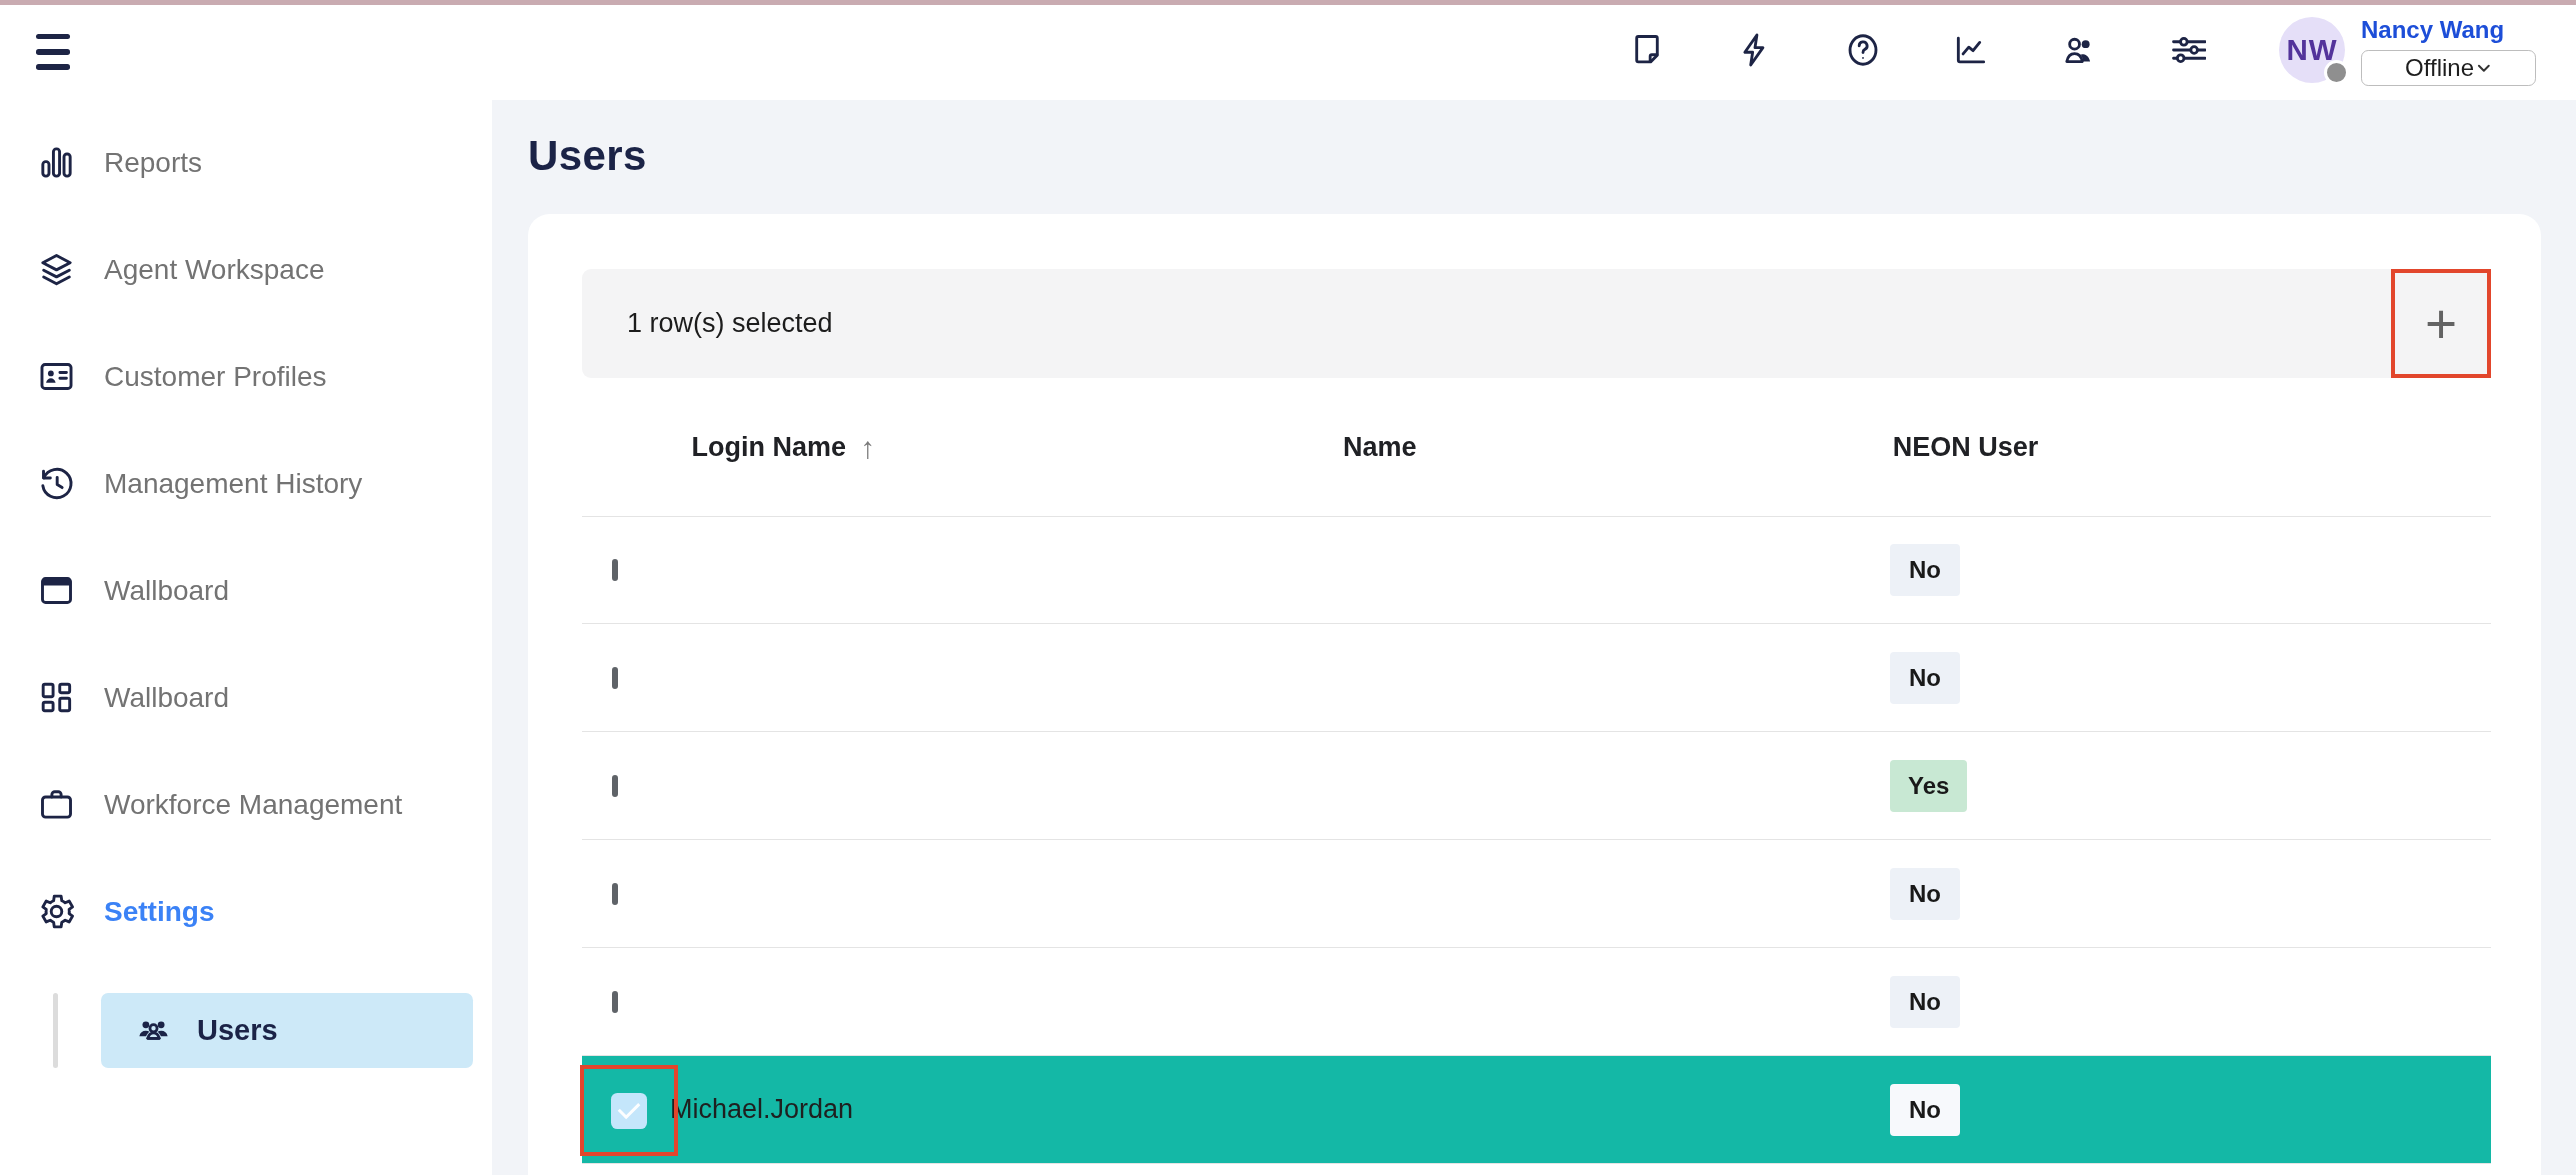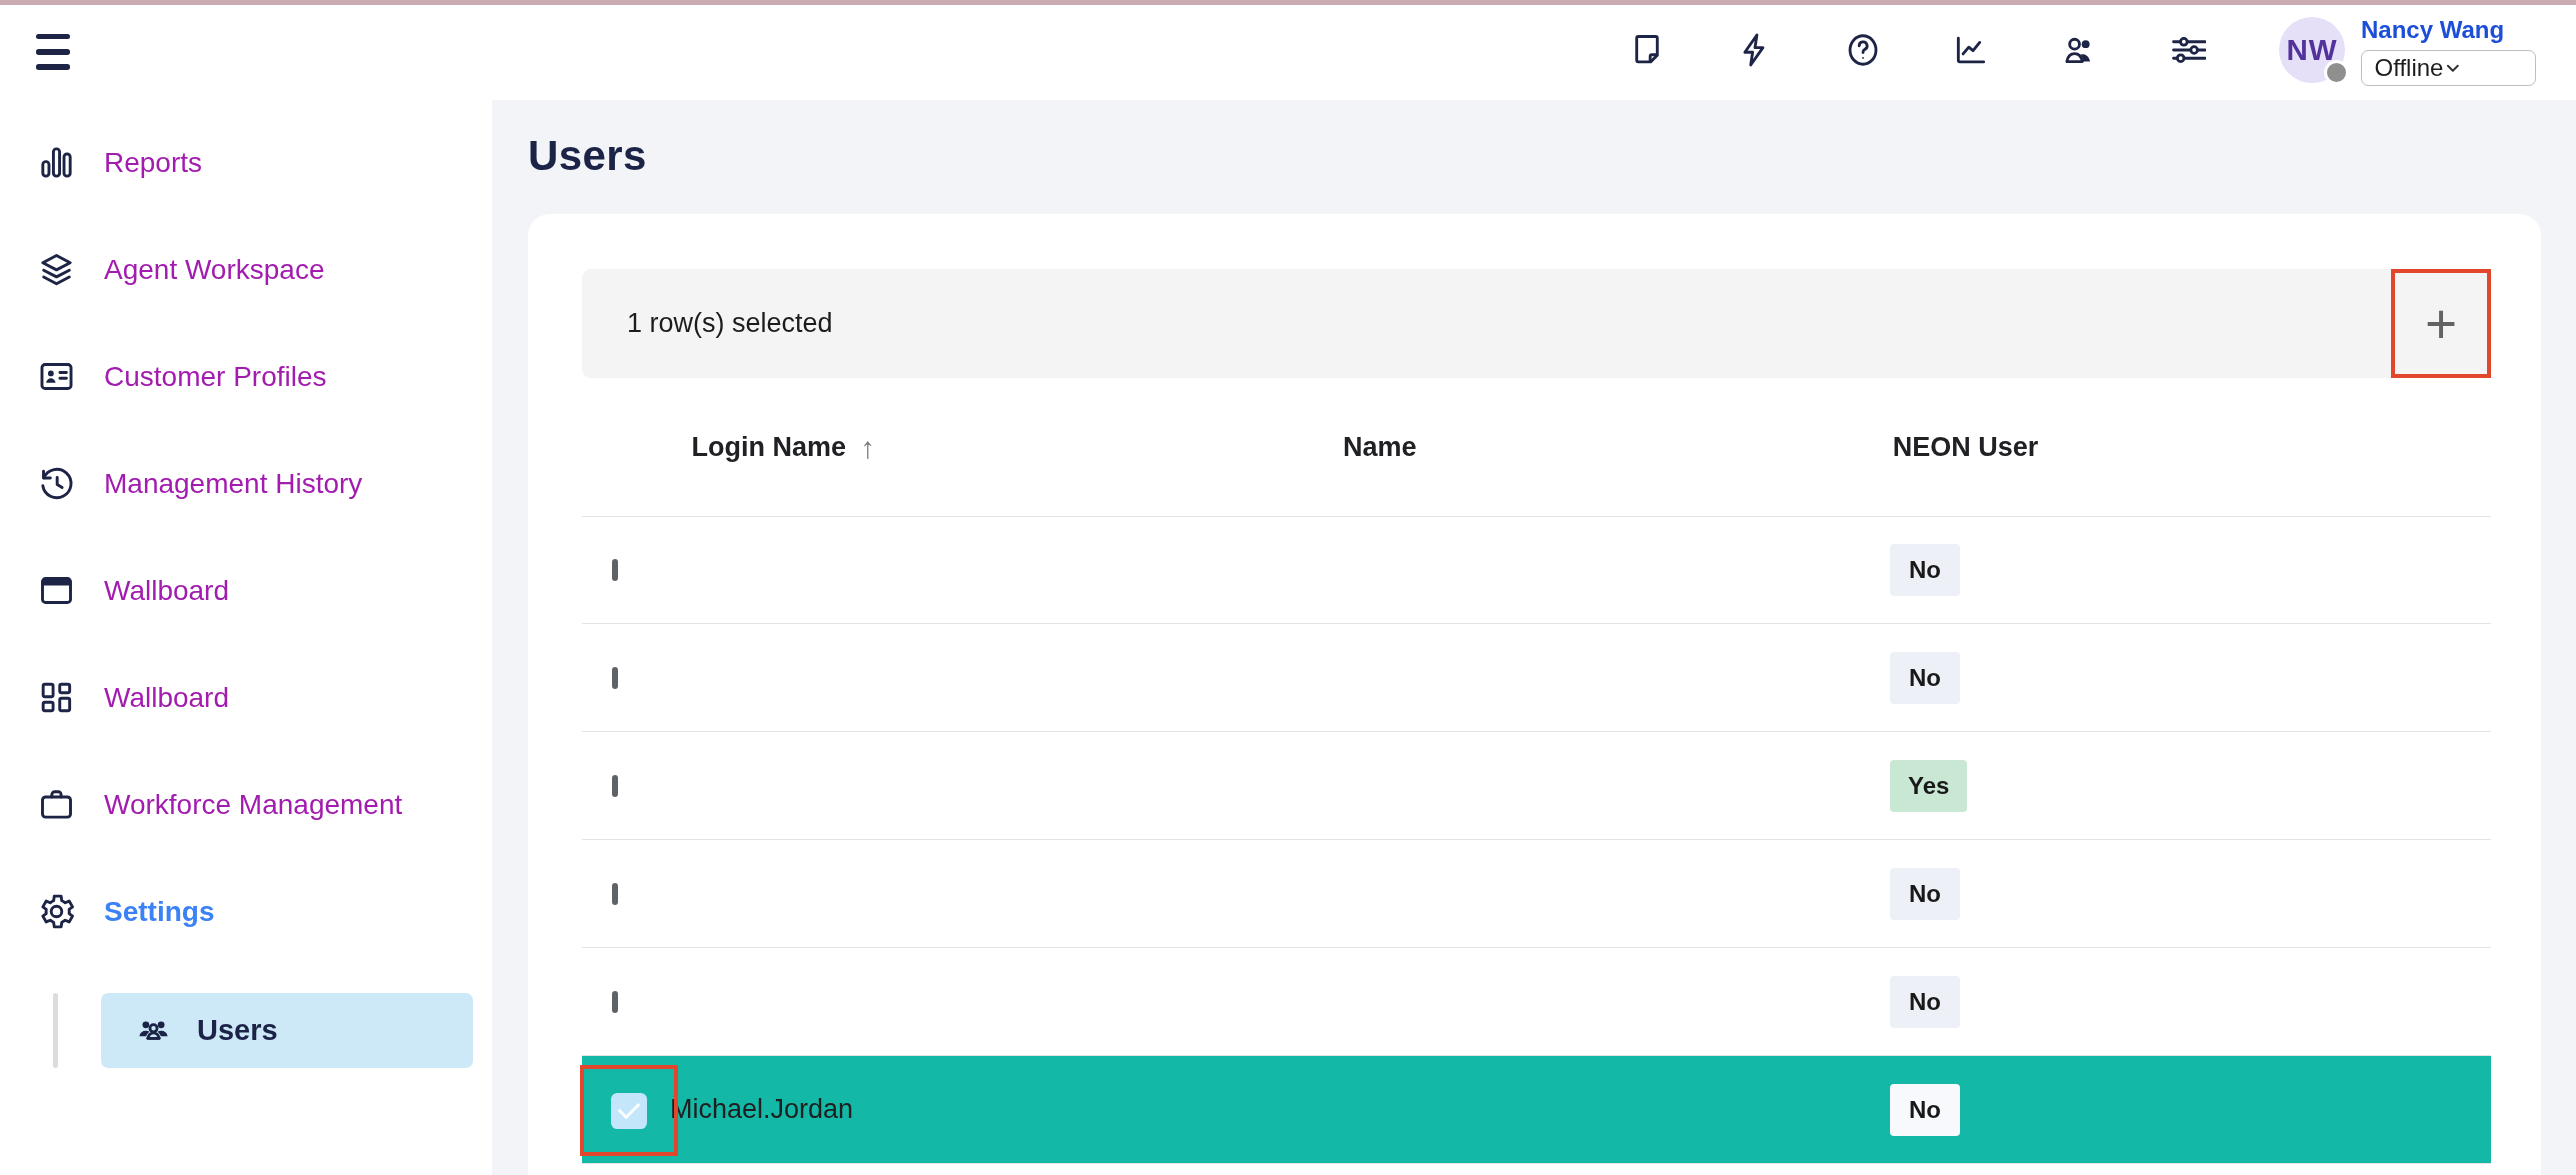--- a/index.html
+++ b/index.html
@@ -23,28 +23,28 @@
   .hicon { width:38px; height:38px; cursor:pointer; }
   .hicon svg { width:38px; height:38px; stroke:currentColor; fill:none; stroke-width:1.8; stroke-linecap:round; stroke-linejoin:round; }
   .avatar { position:absolute; left:2279px; top:17px; width:66px; height:66px; border-radius:50%;
     background:#e5dff8; color:#53339b; font-weight:bold; font-size:29.5px; letter-spacing:0.9px;
     display:flex; align-items:center; justify-content:center; cursor:pointer; }
   .avatar .dot { position:absolute; right:-3.6px; bottom:-1.8px; width:25px; height:25px; border-radius:50%;
     background:#8f8f8f; border:3.6px solid #fff; }
   .user-block { position:absolute; left:2361px; top:16px; width:179px; }
   .user-name { font-size:24px; font-weight:bold; color:#1d4ed8; margin-bottom:6.3px; white-space:nowrap; }
   .status-select { width:175px; height:36px; border:1.8px solid #bdbdbd; border-radius:7.2px; background:#fff;
-    display:flex; align-items:center; justify-content:flex-start; padding:0 10.7px 0 12.5px;
+    display:flex; align-items:center; justify-content:center; padding:0 10.7px 0 12.5px;
     font-size:24px; color:#1e1e1e; cursor:pointer; }
   .status-select svg { width:19.7px; height:19.7px; stroke:#333; fill:none; stroke-width:2.4; stroke-linecap:round; stroke-linejoin:round; }
 
   
   .sidebar { position:absolute; top:100px; left:0; width:492px; bottom:0; background:#fff; padding-top:9px; z-index:4; }
   .nav-item { height:107px; display:flex; align-items:center; padding-left:36px; gap:27px;
-    font-size:28px; color:#a21caf; cursor:pointer; }
+    font-size:28px; color:#737373; cursor:pointer; }
   .nav-item .nav-icon { width:41px; height:41px; color:#1d2445; flex:0 0 41px; }
   .nav-icon svg { width:41px; height:41px; stroke:currentColor; fill:none; stroke-width:1.7; stroke-linecap:round; stroke-linejoin:round; }
   .nav-item.bold { font-weight:bold; color:#3b82f6; }
   .sub-wrap { position:relative; margin-top:28px; height:75px; }
   .guide-line { position:absolute; left:53px; top:0; width:4.5px; height:75px; background:#dcdcdc; border-radius:2.7px; }
   .sub-item { position:absolute; left:101px; top:0; width:372px; height:75px; background:#cde9f8; border-radius:7.2px;
     display:flex; align-items:center; padding-left:33px; gap:24px; cursor:pointer;
     font-size:29px; font-weight:bold; color:#1b2347; }
   .sub-item .nav-icon { width:39px; height:39px; color:#1b2347; flex:0 0 39px; }
   .sub-item .nav-icon svg { width:39px; height:39px; }

